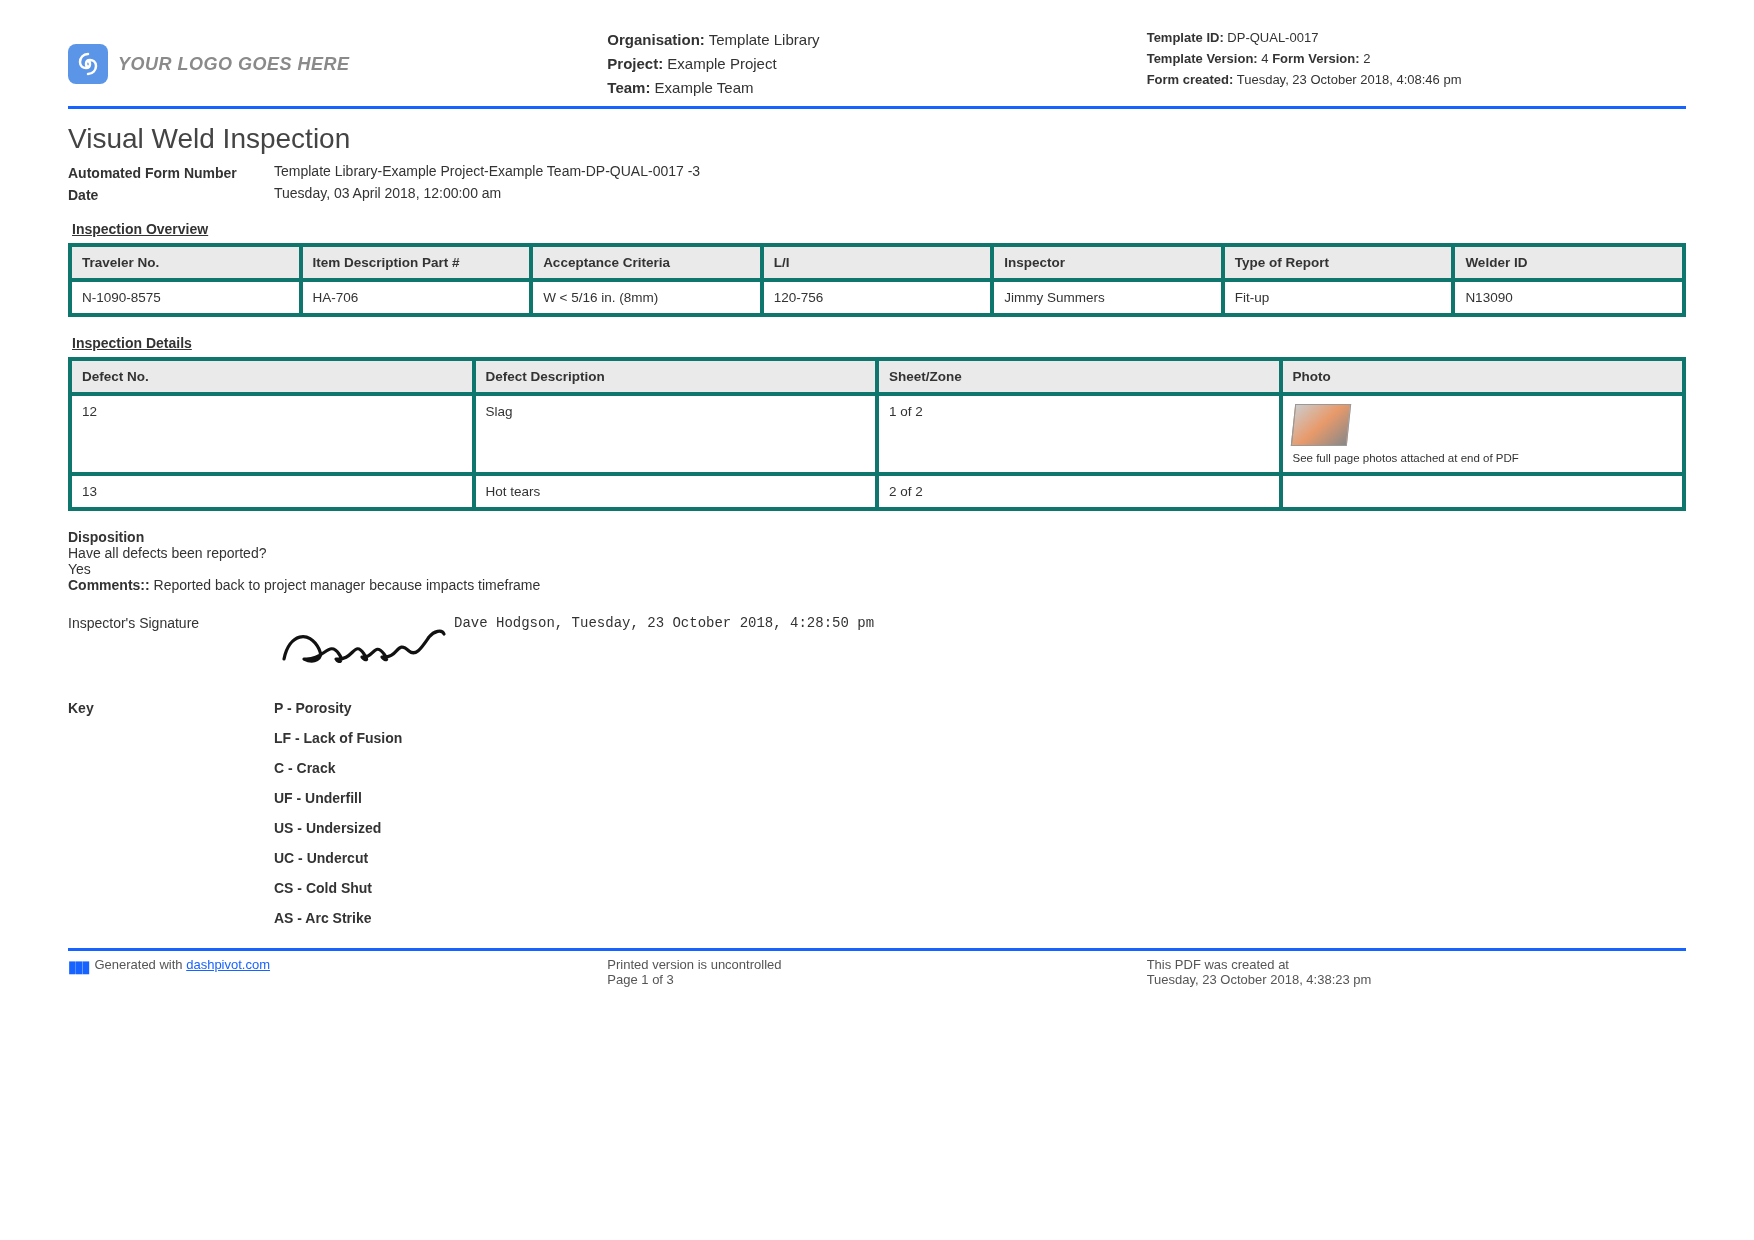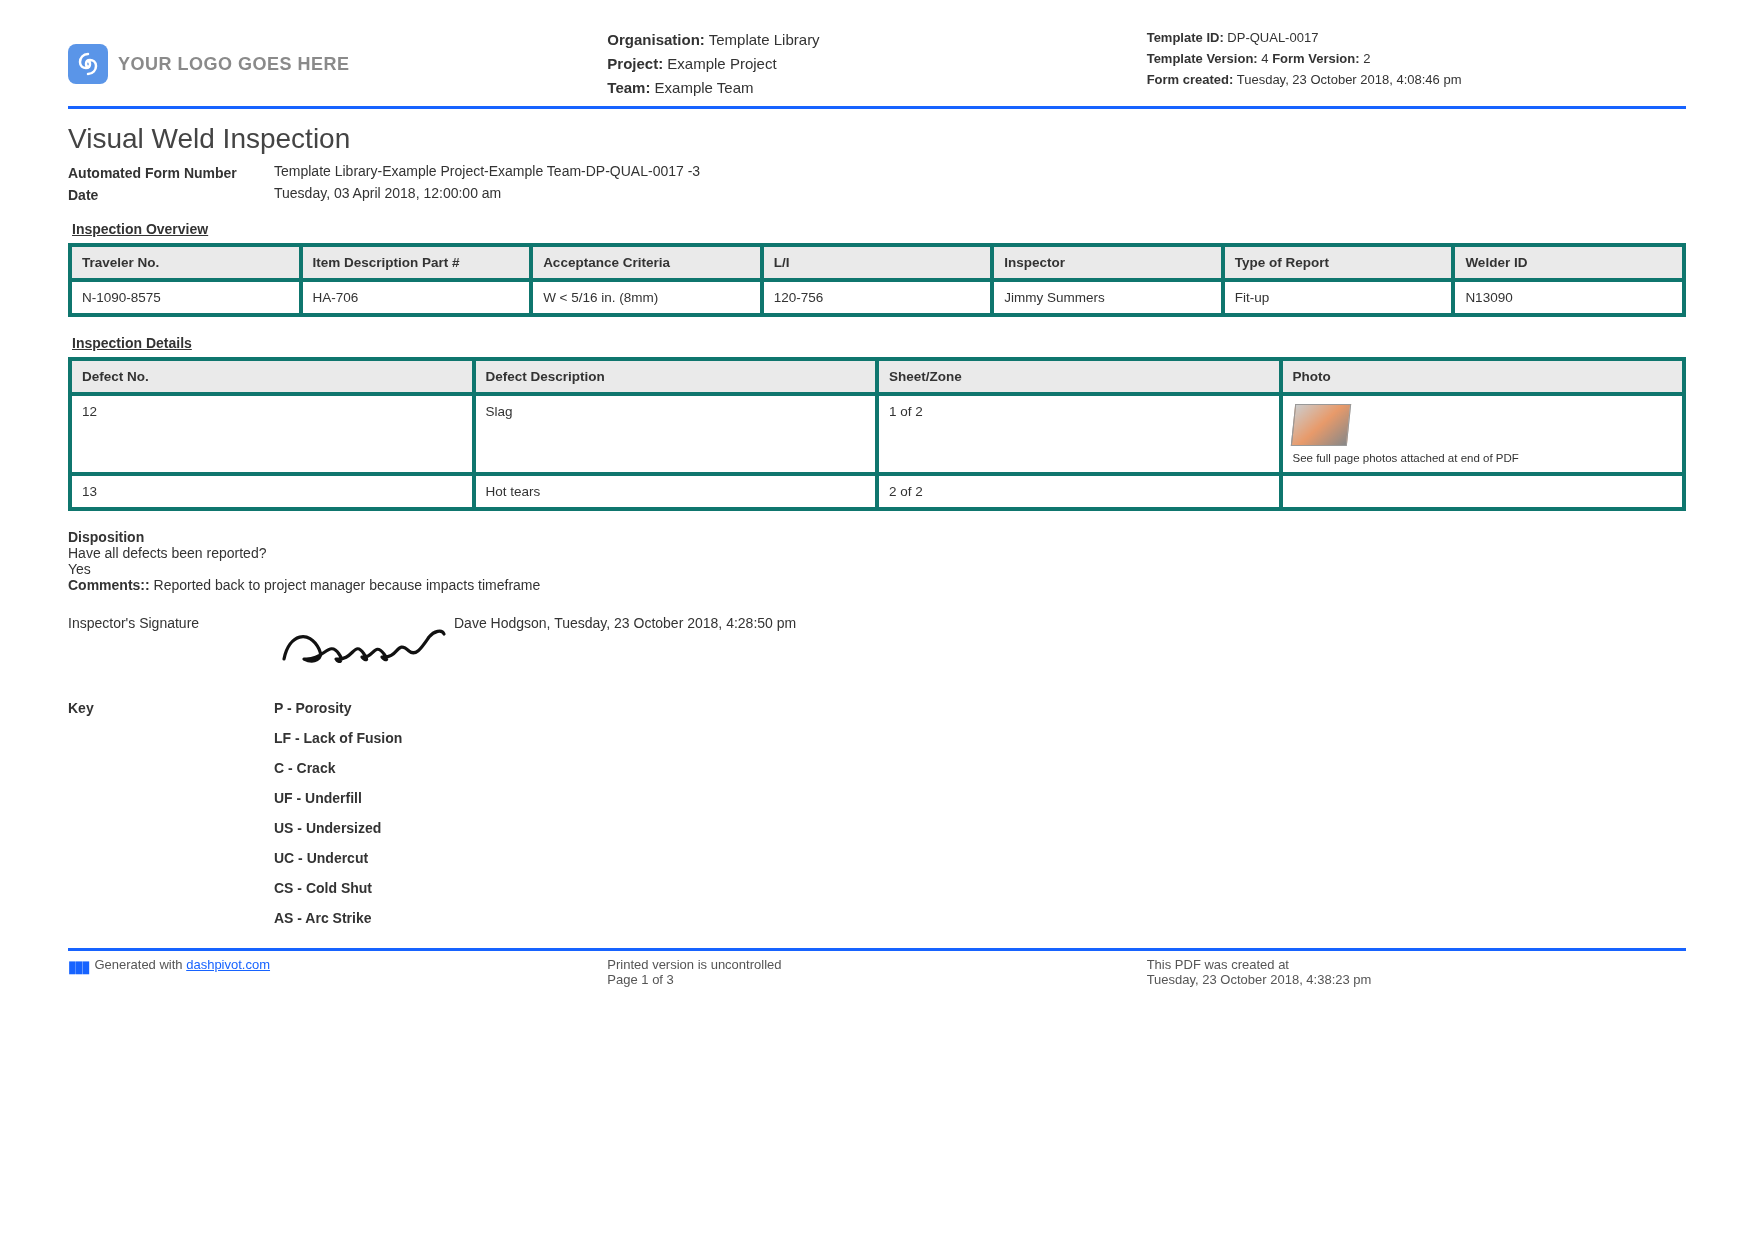--- a/index.html
+++ b/index.html
@@ -21,21 +21,21 @@
     border-bottom: 3px solid #1763ff;
     padding-bottom: 6px;
     margin-bottom: 14px;
   }
   .header-left { flex: 1; display: flex; align-items: center; gap: 10px; }
   .logo {
     width: 40px; height: 40px; background: #5a95e8; border-radius: 8px;
     display: flex; align-items: center; justify-content: center;
   }
   .logo svg { width: 24px; height: 24px; }
-  .logo-text { color: #8a8a8a; font-weight: 700; font-size: 18px; letter-spacing: 0.5px; }
+  .logo-text { color: #8a8a8a; font-style: italic; font-weight: 700; font-size: 18px; letter-spacing: 0.5px; }
   .header-mid { flex: 1; font-size: 15px; line-height: 1.6; color: #333; }
   .header-right { flex: 1; font-size: 13px; line-height: 1.6; color: #333; }
   .hb { font-weight: 700; }
   h1 {
     font-weight: 400; font-size: 28px; color: #444; margin: 6px 0 8px 0;
   }
   .kv-row { display: flex; margin-bottom: 4px; }
   .kv-label { width: 206px; font-weight: 700; color: #333; padding-top: 2px; }
   .kv-value { flex: 1; color: #333; }
   .section-title { font-weight: 700; margin: 18px 0 6px 4px; color: #333; text-decoration: underline; }
@@ -43,21 +43,21 @@
   th, td { border: 4px solid #0f766e; padding: 8px 10px; text-align: left; font-size: 13.5px; vertical-align: top; }
   th { background: #eaeaea; font-weight: 700; color: #333; }
   .disposition-row { display: flex; align-items: flex-start; margin-top: 18px; flex-direction: column; }
   .disp-label { width: 206px; font-weight: 700; }
   .disp-q { width: 510px; color: #333; }
   .disp-yes { width: 206px; color: #333; }
   .disp-comments { flex: 1; text-align: left; color: #333; }
   .sig-row { display: flex; margin-top: 22px; align-items: flex-start; }
   .sig-label { width: 206px; font-weight: 400; }
   .sig-img { width: 180px; padding-top: 4px; }
-  .sig-meta { flex: 1; padding-top: 0px; padding-left: 0px; }
+  .sig-meta { flex: 1; padding-top: 0px; padding-left: 0px; font-family: Liberation Mono, monospace; }
   .key-row { display: flex; margin-top: 28px; }
   .key-label { width: 206px; font-weight: 700; }
   .key-list { flex: 1; }
   .key-list div { font-weight: 700; margin-bottom: 14px; }
   .photo-thumb {
     width: 56px; height: 42px; background: linear-gradient(135deg,#ccc 0%,#e89a6a 50%,#888 100%);
     border: 1px solid #999; margin-bottom: 6px; transform: skewX(-6deg);
   }
   .photo-note { font-size: 11.5px; color: #333; }
   .footer {

